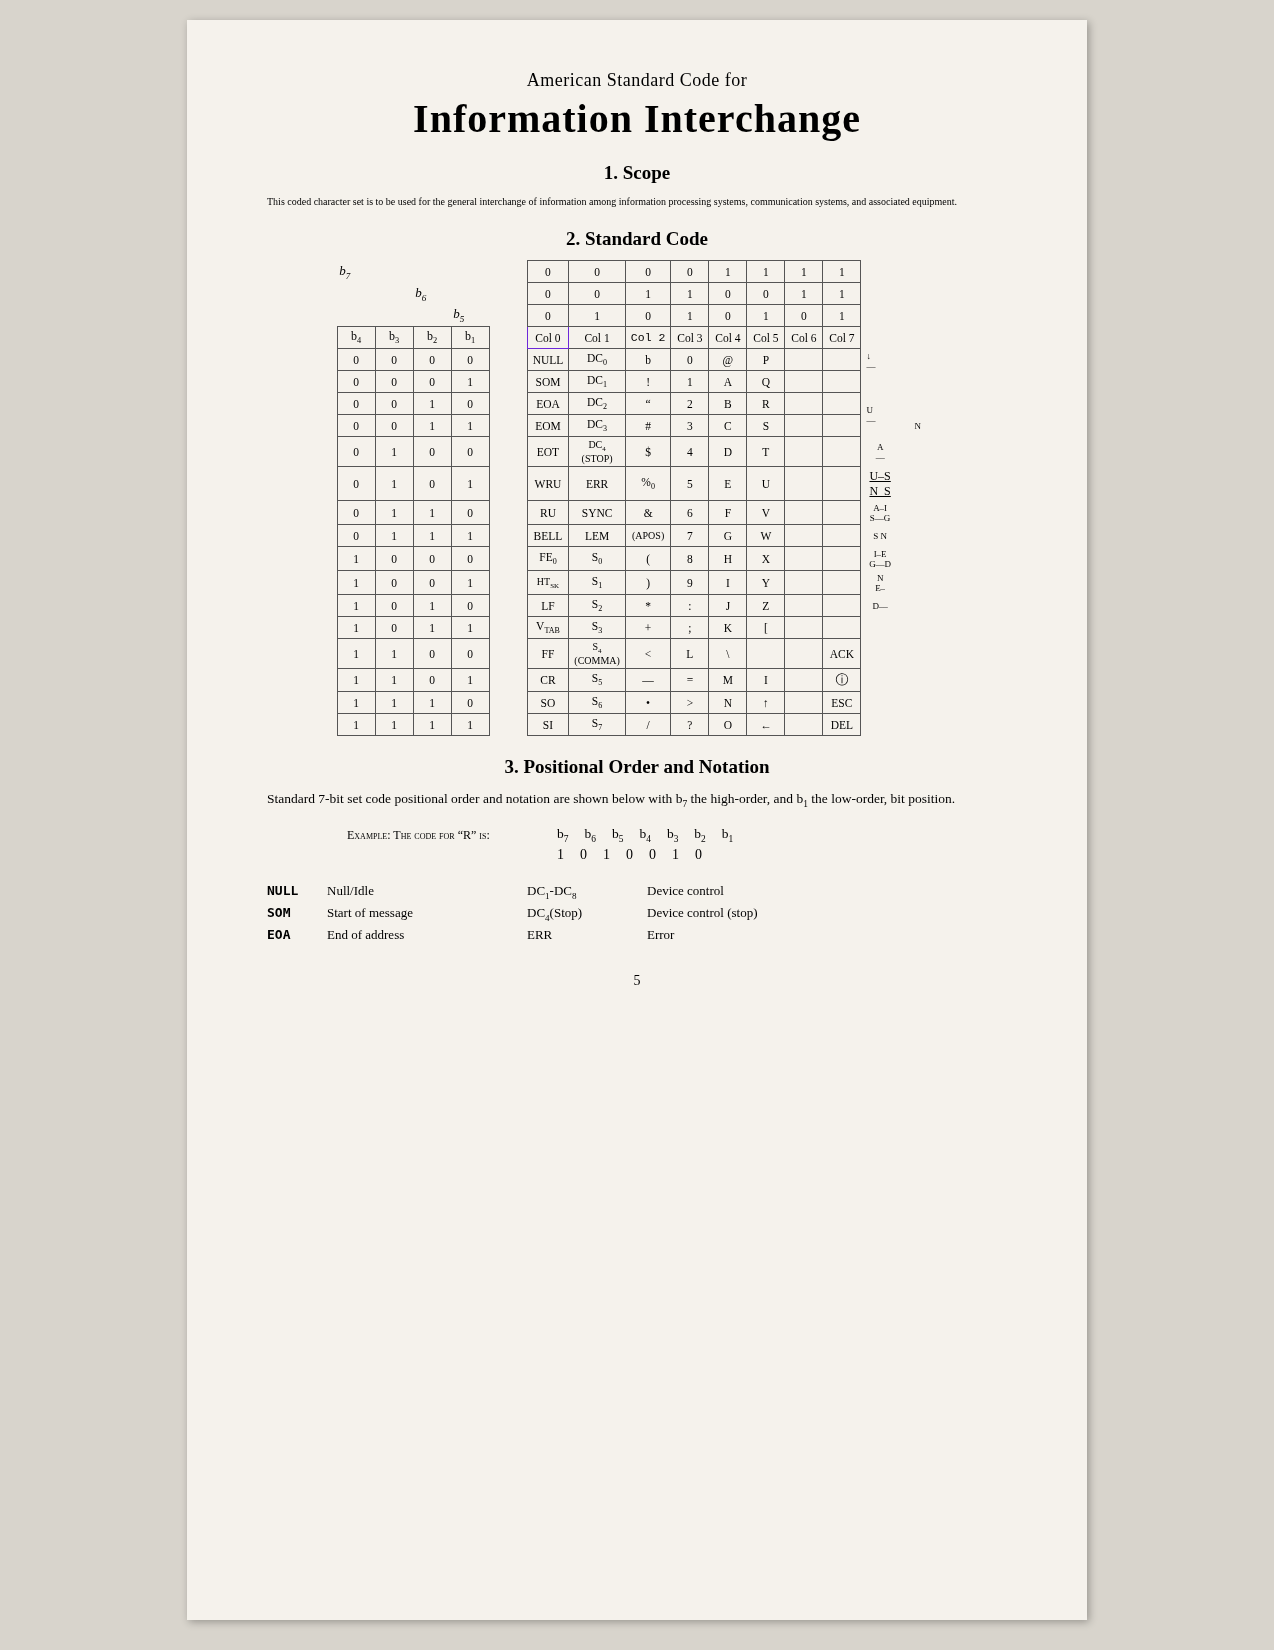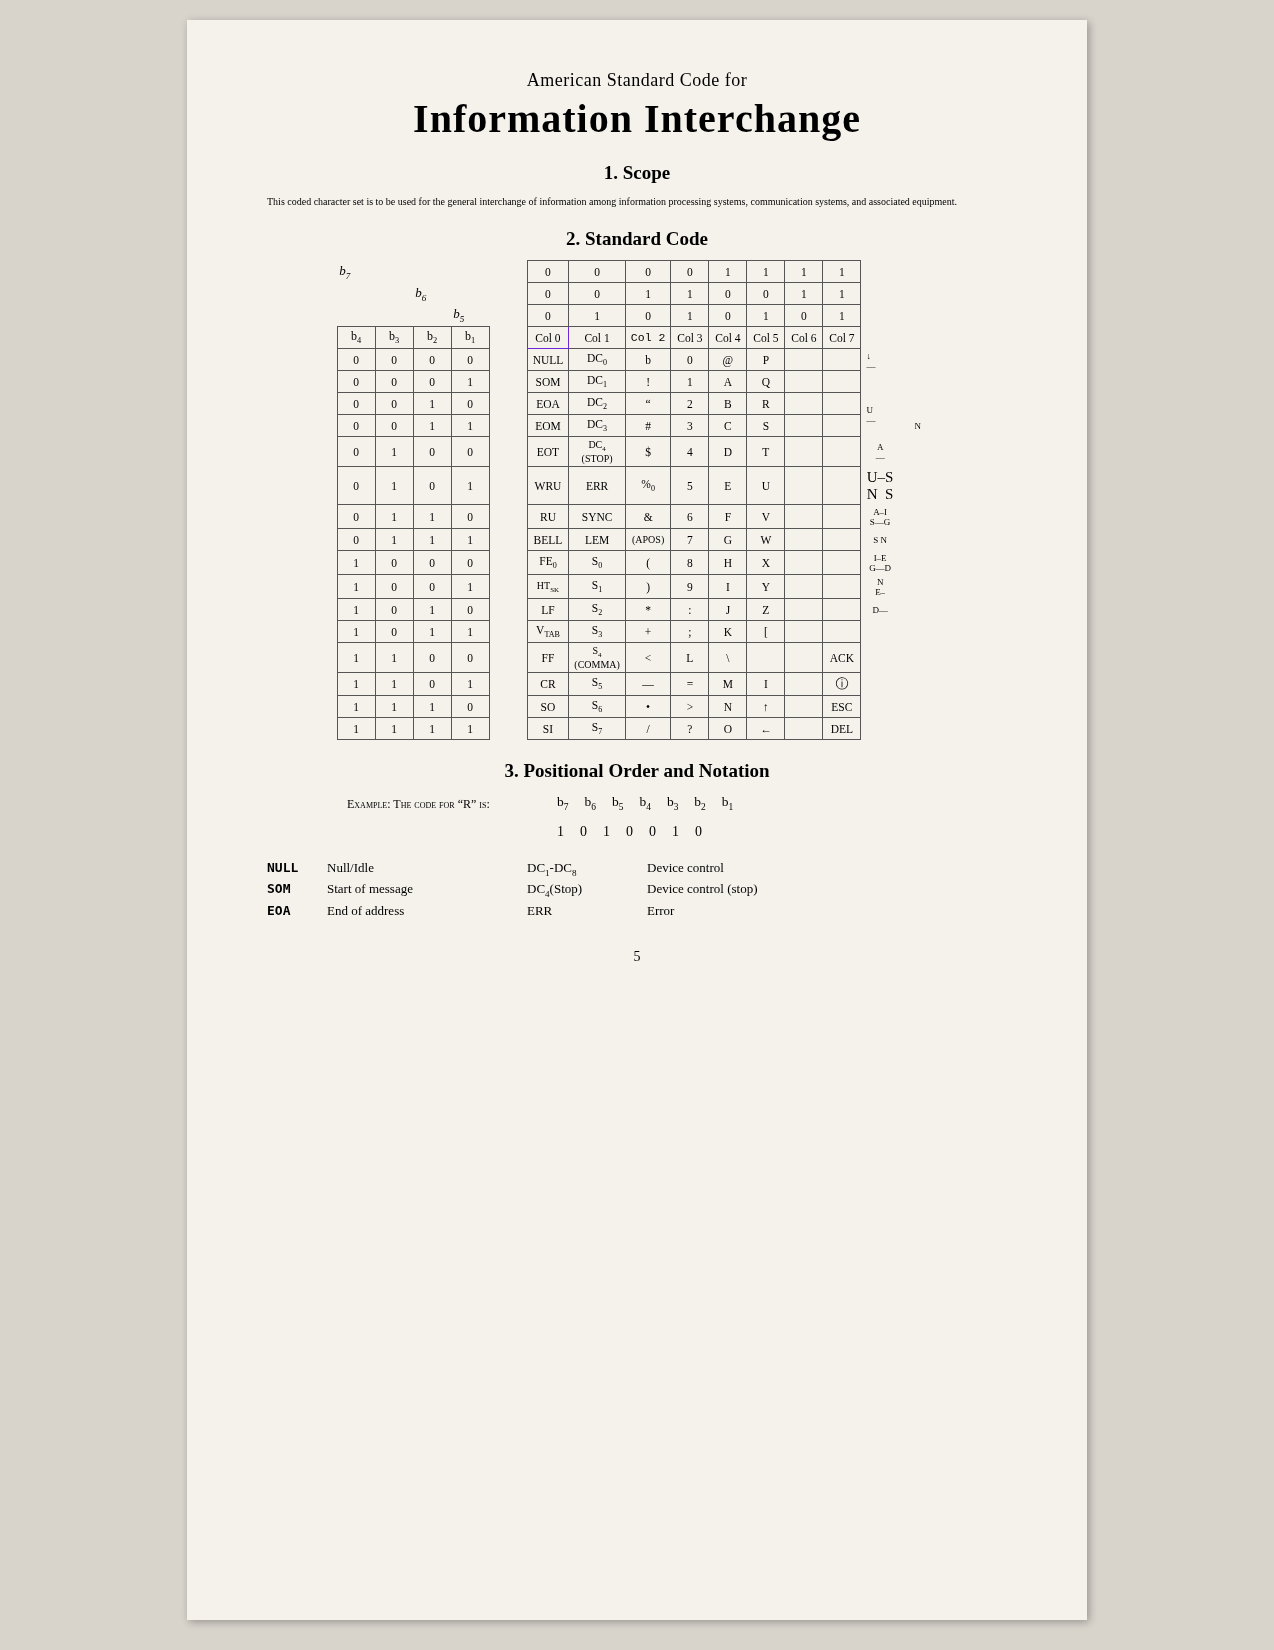--- a/index.html
+++ b/index.html
@@ -285,21 +285,21 @@
             <td>1</td>
           <td style="border:none;background:transparent;"></td>
           <td>WRU</td>
             <td>ERR</td>
             <td>%<sub>0</sub></td>
             <td>5</td>
             <td>E</td>
             <td>U</td>
             <td></td>
             <td></td>
-          <td style="border:none;background:transparent;font-size:15px;">U–S<br>N&nbsp;&nbsp;S</td>
+          <td style="border:none;background:transparent;font-size:12px;text-decoration:underline;">U–S<br>N&nbsp;&nbsp;S</td>
         </tr>
         <tr>
           <td>0</td>
             <td>1</td>
             <td>1</td>
             <td>0</td>
           <td style="border:none;background:transparent;"></td>
           <td>RU</td>
             <td>SYNC</td>
             <td>&amp;</td>
@@ -453,23 +453,26 @@
             <td></td>
             <td>DEL</td>
           <td style="border:none;background:transparent;"></td>
         </tr>
       </tbody>
     </table>
   </div>
 
   <div class="section-heading">3. Positional Order and Notation</div>
 
+  <div class="section3-text">
+    Standard 7-bit set code positional order and notation are shown below with b<sub>7</sub> the high-order, and b<sub>1</sub> the low-order, bit position.
+  </div>
 
   <div class="example-block">
-    <div style="display:flex; align-items:flex-end; margin-bottom:12px;">
+    <div style="display:flex; align-items:flex-end; margin-bottom:4px;">
       <span style="font-size:12px; font-variant:small-caps; width:210px;">Example: The code for “R” is:</span>
       <div style="display:flex; gap:16px;">
         <span>b<sub>7</sub></span>
         <span>b<sub>6</sub></span>
         <span>b<sub>5</sub></span>
         <span>b<sub>4</sub></span>
         <span>b<sub>3</sub></span>
         <span>b<sub>2</sub></span>
         <span>b<sub>1</sub></span>
       </div>

